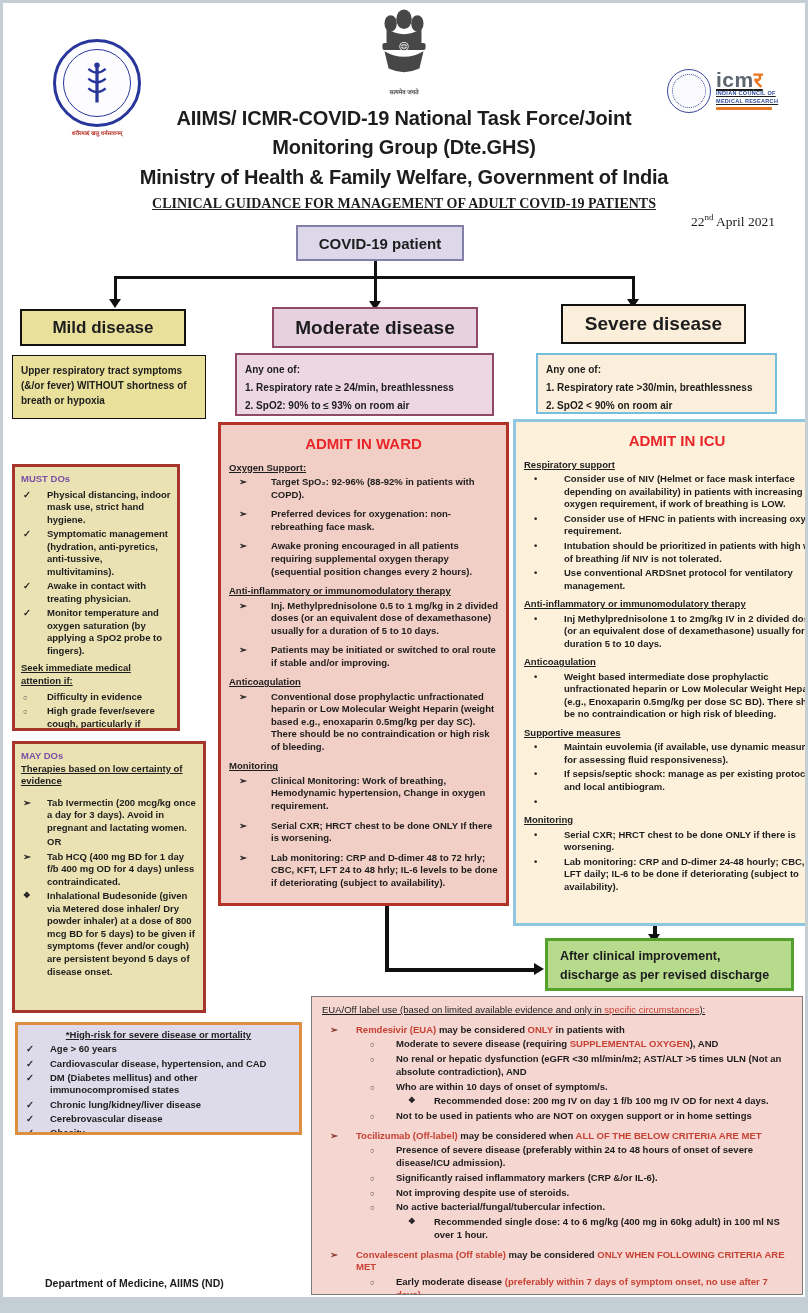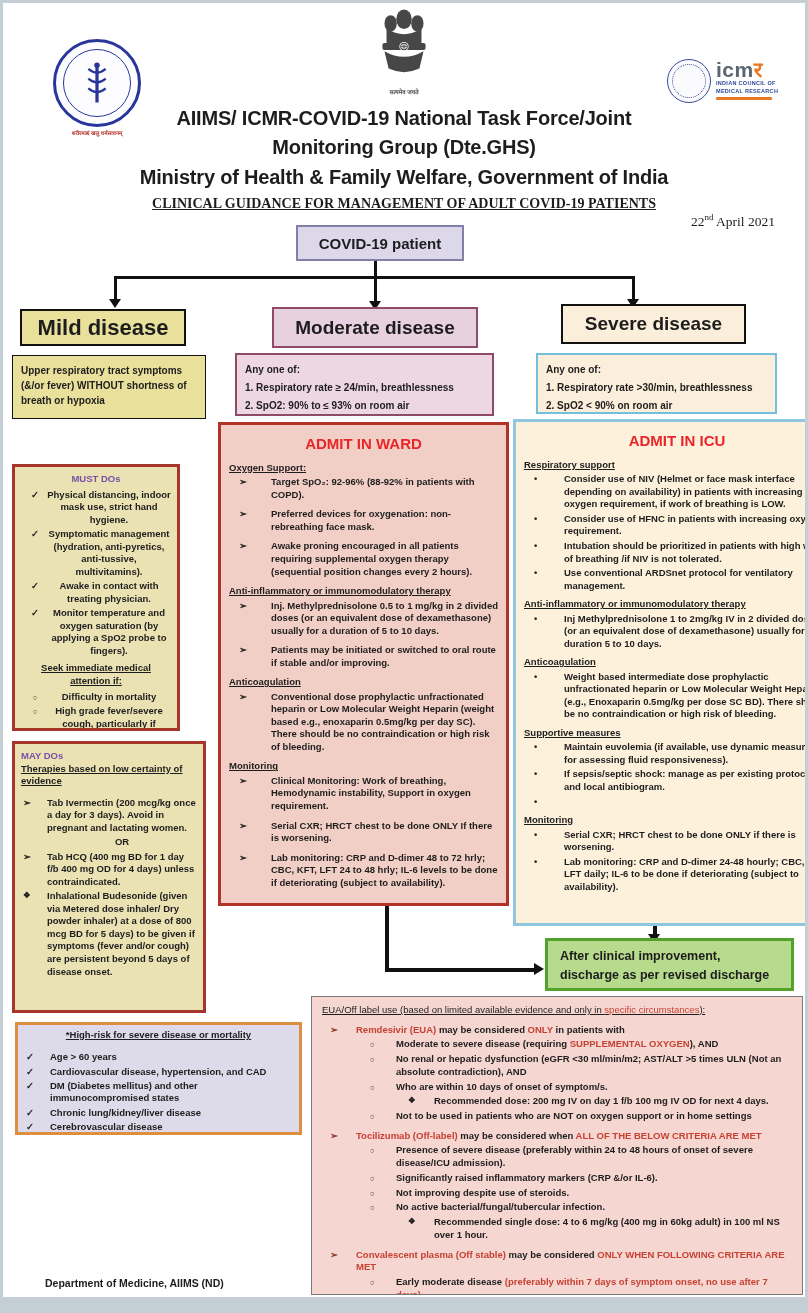--- a/index.html
+++ b/index.html
@@ -43,42 +43,42 @@
   .icmr-tag{margin-top:2px;width:56px;height:3px;background:#e87722;border-radius:1px;}
 
   
   .line{position:absolute;background:#111;}
   .arr-down{position:absolute;width:0;height:0;border-left:6.5px solid transparent;border-right:6.5px solid transparent;border-top:9px solid #111;}
   .arr-right{position:absolute;width:0;height:0;border-top:6.5px solid transparent;border-bottom:6.5px solid transparent;border-left:10px solid #111;}
 
   
   .covid{left:293px;top:222px;width:168px;height:36px;background:var(--covid_fill,#dcd7e9);
     border:2px solid var(--covid_border,#8080a8);font-size:15px;}
-  .mild-title{left:17px;top:306px;width:166px;height:37px;background:var(--mild_fill,#e9e09b);border:2.5px solid #111;font-size:22px;}
+  .mild-title{left:17px;top:306px;width:166px;height:37px;background:var(--mild_fill,#e9e09b);border:2.5px solid #111;font-size:17px;}
   .mod-title{left:269px;top:304px;width:206px;height:41px;background:var(--moderate_fill,#e7d0df);border:2.5px solid var(--moderate_border,#8f4a68);font-size:19px;}
   .sev-title{left:558px;top:301px;width:185px;height:40px;background:var(--severe_fill,#fbeedb);border:2px solid #111;font-size:19px;}
 
   .crit{font-size:10px;line-height:1.5;padding:7px 8px;}
   .mild-crit{left:9px;top:352px;width:194px;height:64px;background:var(--mild_fill,#e9e09b);border:1.5px solid #111;}
   .mod-crit{left:232px;top:350px;width:259px;height:63px;background:#ecd7e2;border:2px solid var(--moderate_border,#8f4a68);}
   .sev-crit{left:533px;top:350px;width:241px;height:61px;background:var(--severe_fill,#fbeedb);border:2px solid var(--severe_border,#74bede);}
 
   .home-iso{left:9px;top:419px;width:194px;height:37px;background:var(--home_fill,#ec8b7d);
     border:2.5px solid var(--home_border,#9c2d23);font-size:14.5px;color:#201010;}
 
   
   .dos{background:var(--dos_fill,#ebe2b4);border:3px solid var(--dos_border,#a6362b);font-size:9.5px;line-height:1.32;padding:6px 6px;}
-  .must{left:9px;top:461px;width:168px;height:267px;text-align:center;}
+  .must{left:9px;top:461px;width:168px;height:267px;}
   .may{left:9px;top:738px;width:194px;height:272px;}
   .ph{color:var(--heading_purple,#7a50a6);font-weight:bold;margin-bottom:3px;}
   .sub-h{font-weight:bold;text-decoration:underline;margin:5px 0 3px 0;}
 
   .hr-box{left:12px;top:1019px;width:287px;height:113px;background:var(--highrisk_fill,#dddaea);
     border:3px solid var(--highrisk_border,#dd8f3f);font-size:9.5px;line-height:1.3;padding:4px 6px;}
-  .hr-title{text-align:center;font-weight:bold;text-decoration:underline;margin-bottom:10px;}
+  .hr-title{text-align:center;font-weight:bold;text-decoration:underline;margin-bottom:2px;}
 
   
   .ward{left:215px;top:419px;width:291px;height:484px;background:var(--ward_fill,#f2cfc6);
     border:3px solid var(--ward_border,#b03228);font-size:9.5px;line-height:1.32;padding:5px 8px;}
   .icu{left:510px;top:416px;width:328px;height:507px;background:var(--icu_fill,#fdf1dc);
     border:3px solid var(--icu_border,#8fc6e0);font-size:9.5px;line-height:1.32;padding:5px 8px;}
   .big-title{text-align:center;color:var(--title_red,#e8262a);font-size:15px;font-weight:bold;margin:4px 0 8px 0;}
   .sec-h{font-weight:bold;text-decoration:underline;margin:6px 0 2px 0;}
 
   
@@ -139,21 +139,21 @@
         <rect x="9" y="33" width="42" height="7" rx="2"></rect>
         <path d="M11 41 Q30 52 49 41 L45 58 Q30 65 15 58 Z"></path>
       </g>
       <circle cx="30" cy="36.5" r="4.5" fill="#ffffff"></circle>
       <circle cx="30" cy="36.5" r="3.2" fill="none" stroke="#474747" stroke-width="1"></circle>
       <path d="M30 33.3 v6.4 M26.8 36.5 h6.4 M27.8 34.2 l4.4 4.6 M32.2 34.2 l-4.4 4.6" stroke="#474747" stroke-width="0.7"></path>
     </svg>
     <div class="emblem-caption">सत्यमेव जयते</div>
   </div>
 
-  <div class="abs icmr-wrap" style="left:664px;top:56px;width:112px;">
+  <div class="abs icmr-wrap" style="left:664px;top:66px;width:112px;text-decoration:underline;">
     <div class="icmr-seal"></div>
     <div>
       <div class="icmr-word"><span>icm</span><span class="orange">र</span></div>
       <div class="icmr-sub">INDIAN COUNCIL OF</div>
       <div class="icmr-sub">MEDICAL RESEARCH</div>
       <div class="icmr-tag"></div>
     </div>
   </div>
 
   <div class="doc-title" style="top:104px;">AIIMS/ ICMR-COVID-19 National Task Force/Joint</div>
@@ -218,21 +218,21 @@
         </div>
         <div class="row">
           <span class="mk check">✓</span>
           <span class="tx">Monitor temperature and oxygen saturation (by applying a SpO2 probe to fingers).</span>
         </div>
       </div>
     <div class="sub-h">Seek immediate medical attention if:</div>
     <div>
         <div class="row">
           <span class="mk circle">○</span>
-          <span class="tx">Difficulty in mortality</span>
+          <span class="tx">Difficulty in evidence</span>
         </div>
         <div class="row">
           <span class="mk circle">○</span>
           <span class="tx">High grade fever/severe cough, particularly if lasting for &gt;5 days</span>
         </div>
         <div class="row">
           <span class="mk circle">○</span>
           <span class="tx">A low threshold to be kept for those with any of the high-risk features*</span>
         </div>
       </div>
@@ -242,21 +242,21 @@
     <div class="ph" style="margin-bottom:0;">MAY DOs</div>
     <div class="sub-h" style="margin-top:0;">Therapies based on low certainty of evidence</div>
     <div style="height:6px;"></div>
     <div>
         <div class="row">
           <span class="mk arrow">➢</span>
           <span class="tx">Tab Ivermectin (200 mcg/kg once a day for 3 days). Avoid in pregnant and lactating women.</span>
         </div>
         <div class="row">
           <span class="mk"></span>
-          <span class="tx" style="text-align: center;">OR</span>
+          <span class="tx" style="text-align: left;">OR</span>
         </div>
         <div class="row">
           <span class="mk arrow">➢</span>
           <span class="tx">Tab HCQ (400 mg BD for 1 day f/b 400 mg OD for 4 days) unless contraindicated.</span>
         </div>
         <div class="row">
           <span class="mk diamond">❖</span>
           <span class="tx">Inhalational Budesonide (given via Metered dose inhaler/ Dry powder inhaler) at a dose of 800 mcg BD for 5 days) to be given if symptoms (fever and/or cough) are persistent beyond 5 days of disease onset.</span>
         </div>
       </div>
@@ -288,21 +288,21 @@
           <span class="tx">Patients may be initiated or switched to oral route if stable and/or improving.</span>
         </div>
         <div class="sec-h">Anticoagulation</div>
         <div class="row">
           <span class="mk arrow">➢</span>
           <span class="tx">Conventional dose prophylactic unfractionated heparin or Low Molecular Weight Heparin (weight based e.g., enoxaparin 0.5mg/kg per day SC). There should be no contraindication or high risk of bleeding.</span>
         </div>
         <div class="sec-h">Monitoring</div>
         <div class="row">
           <span class="mk arrow">➢</span>
-          <span class="tx">Clinical Monitoring: Work of breathing, Hemodynamic instability, Support in oxygen requirement.</span>
+          <span class="tx">Clinical Monitoring: Work of breathing, Hemodynamic hypertension, Change in oxygen requirement.</span>
         </div>
         <div class="row">
           <span class="mk arrow">➢</span>
           <span class="tx">Serial CXR; HRCT chest to be done ONLY If there is worsening.</span>
         </div>
         <div class="row">
           <span class="mk arrow">➢</span>
           <span class="tx">Lab monitoring: CRP and D-dimer 48 to 72 hrly; CBC, KFT, LFT 24 to 48 hrly; IL-6 levels to be done if deteriorating (subject to availability).</span>
         </div>
       </div>

